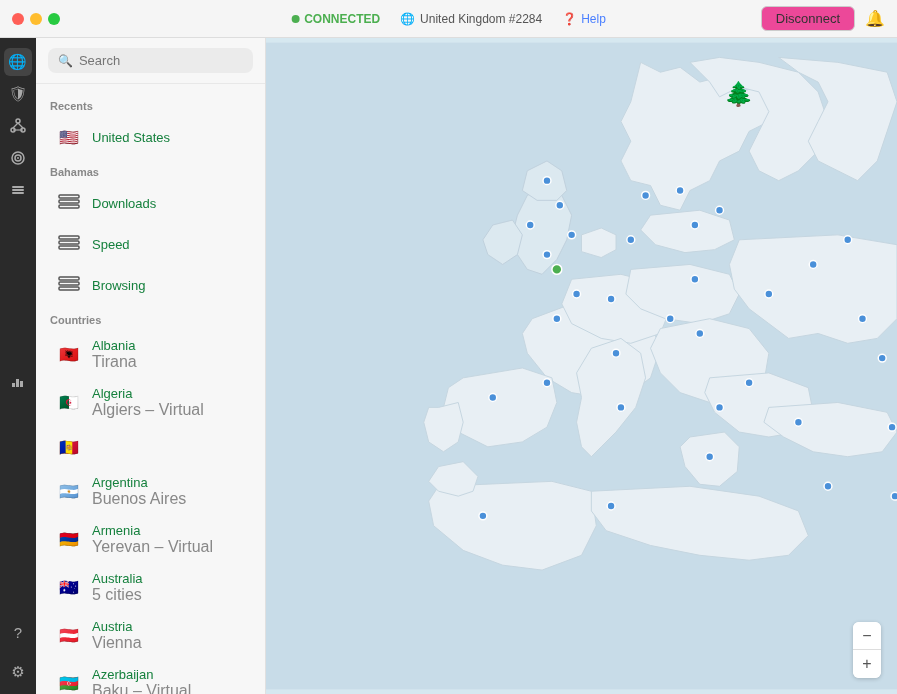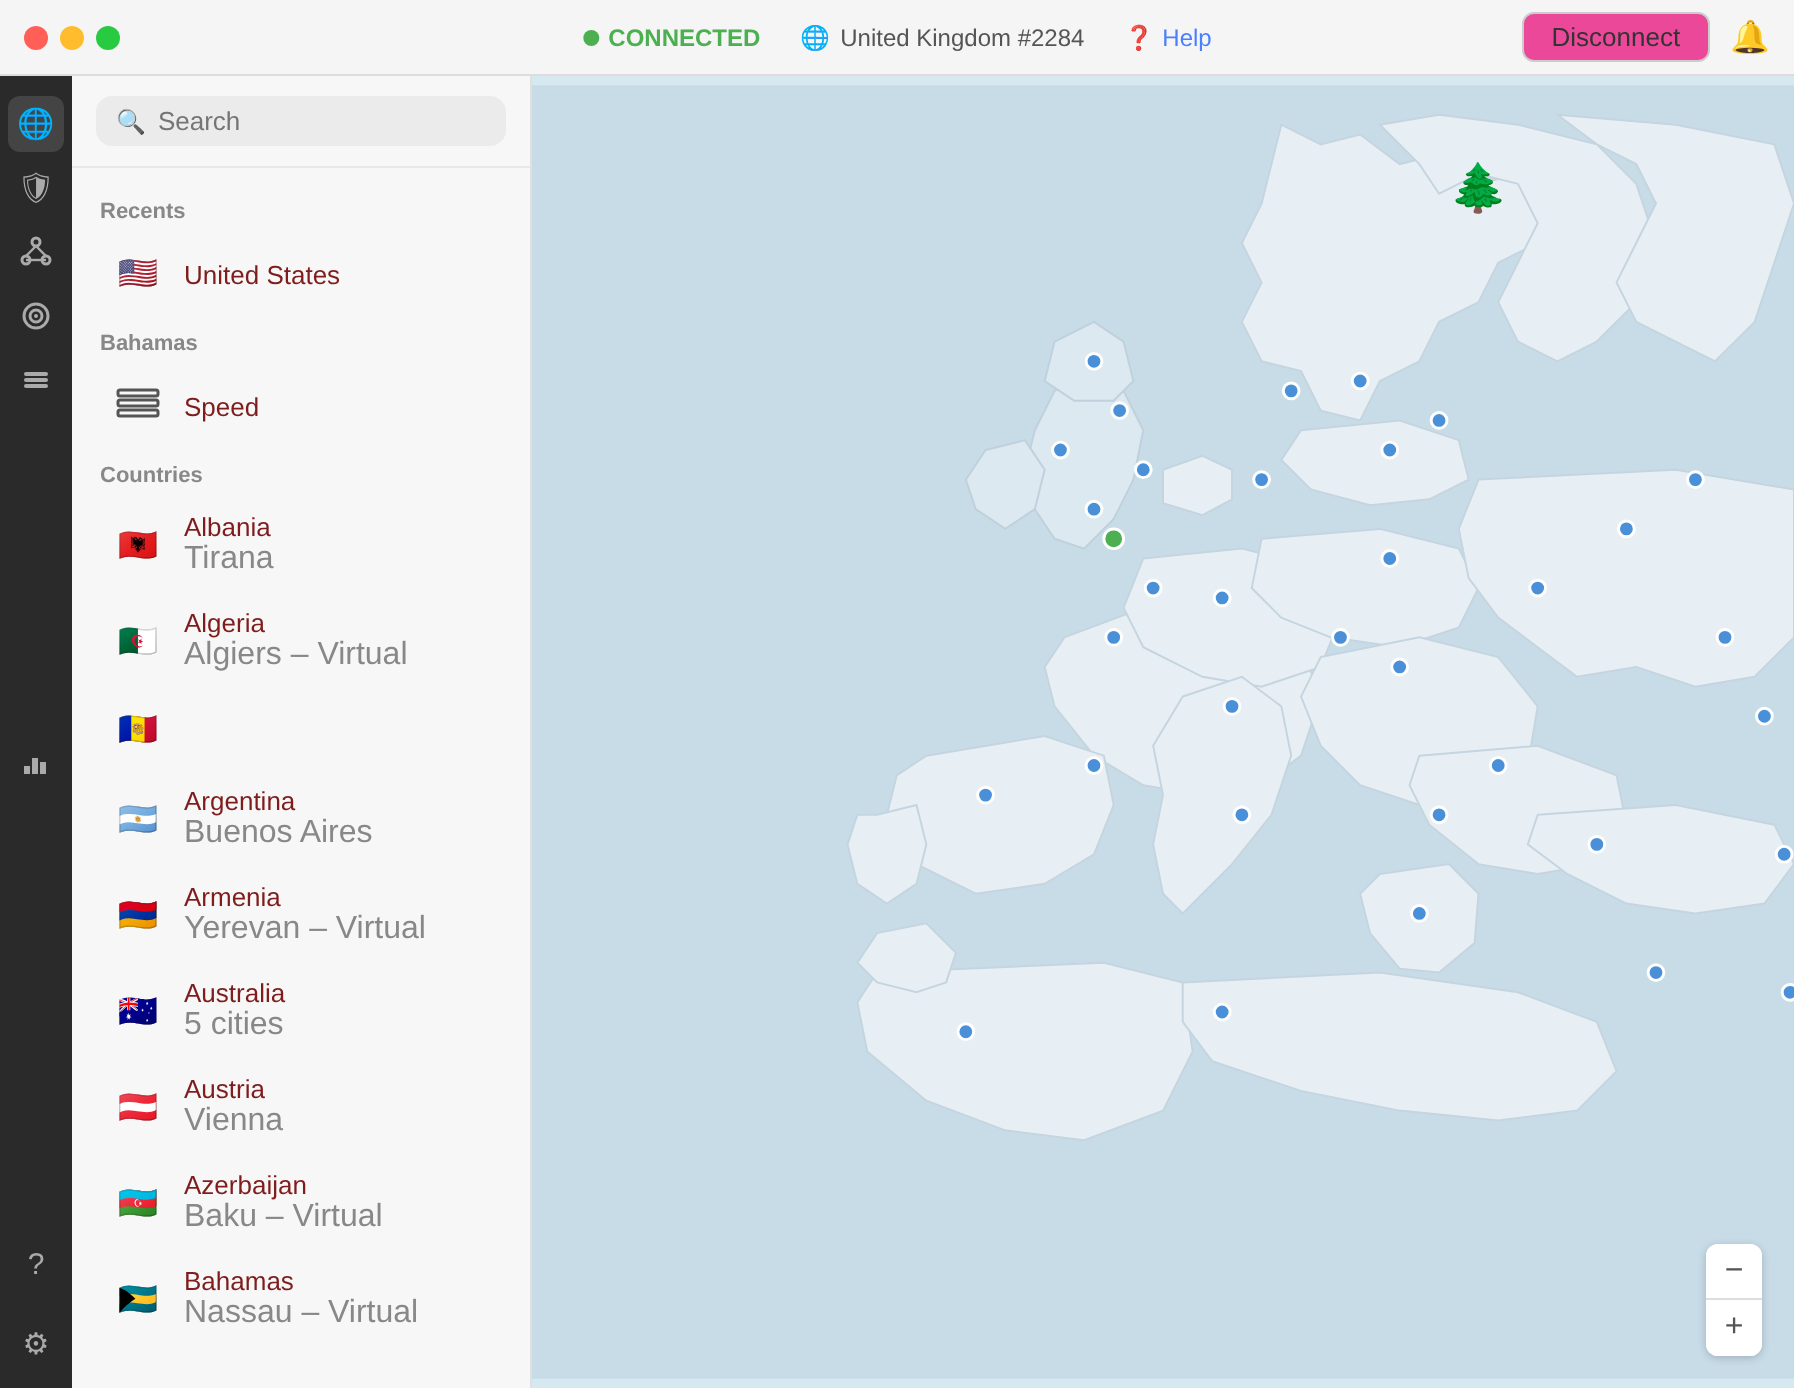--- a/index.html
+++ b/index.html
@@ -156,21 +156,21 @@
       border-radius: 50%;
       overflow: hidden;
       flex-shrink: 0;
       display: flex;
       align-items: center;
       justify-content: center;
       font-size: 16px;
     }
 
     .item-text { display: flex; flex-direction: column; }
-    .item-main { font-size: 13px; font-weight: 500; color: #7f1d1d; }
+    .item-main { font-size: 13px; font-weight: 500; color: #15803d; }
     .item-sub { font-size: 16px; color: #888; }
 
     .preset-icon {
       width: 26px;
       height: 26px;
       display: flex;
       align-items: center;
       justify-content: center;
       flex-shrink: 0;
     }
@@ -301,32 +301,52 @@
       <div class="section-label">Recents</div>
       <div class="sidebar-item">
         <div class="flag-circle">🇺🇸</div>
         <div class="item-text">
           <span class="item-main">United States</span>
         </div>
       </div>
 
       <div class="section-label">Bahamas</div>
 
-
       <div class="sidebar-item">
         <div class="preset-icon">
           <svg width="22" height="18" viewBox="0 0 22 18">
             <rect x="1" y="1" width="20" height="3" rx="1" fill="none" stroke="#555" stroke-width="1.5"></rect>
             <rect x="1" y="6" width="20" height="3" rx="1" fill="none" stroke="#555" stroke-width="1.5"></rect>
             <rect x="1" y="11" width="20" height="3" rx="1" fill="none" stroke="#555" stroke-width="1.5"></rect>
           </svg>
         </div>
+        <span class="item-main">Downloads</span>
+      </div>
+
+      <div class="sidebar-item">
+        <div class="preset-icon">
+          <svg width="22" height="18" viewBox="0 0 22 18">
+            <rect x="1" y="1" width="20" height="3" rx="1" fill="none" stroke="#555" stroke-width="1.5"></rect>
+            <rect x="1" y="6" width="20" height="3" rx="1" fill="none" stroke="#555" stroke-width="1.5"></rect>
+            <rect x="1" y="11" width="20" height="3" rx="1" fill="none" stroke="#555" stroke-width="1.5"></rect>
+          </svg>
+        </div>
         <span class="item-main">Speed</span>
       </div>
 
+      <div class="sidebar-item">
+        <div class="preset-icon">
+          <svg width="22" height="18" viewBox="0 0 22 18">
+            <rect x="1" y="1" width="20" height="3" rx="1" fill="none" stroke="#555" stroke-width="1.5"></rect>
+            <rect x="1" y="6" width="20" height="3" rx="1" fill="none" stroke="#555" stroke-width="1.5"></rect>
+            <rect x="1" y="11" width="20" height="3" rx="1" fill="none" stroke="#555" stroke-width="1.5"></rect>
+          </svg>
+        </div>
+        <span class="item-main">Browsing</span>
+      </div>
 
       <div class="section-label">Countries</div>
 
       <div class="sidebar-item">
         <div class="flag-circle">🇦🇱</div>
         <div class="item-text">
           <span class="item-main">Albania</span>
           <span class="item-sub">Tirana</span>
         </div>
       </div>

